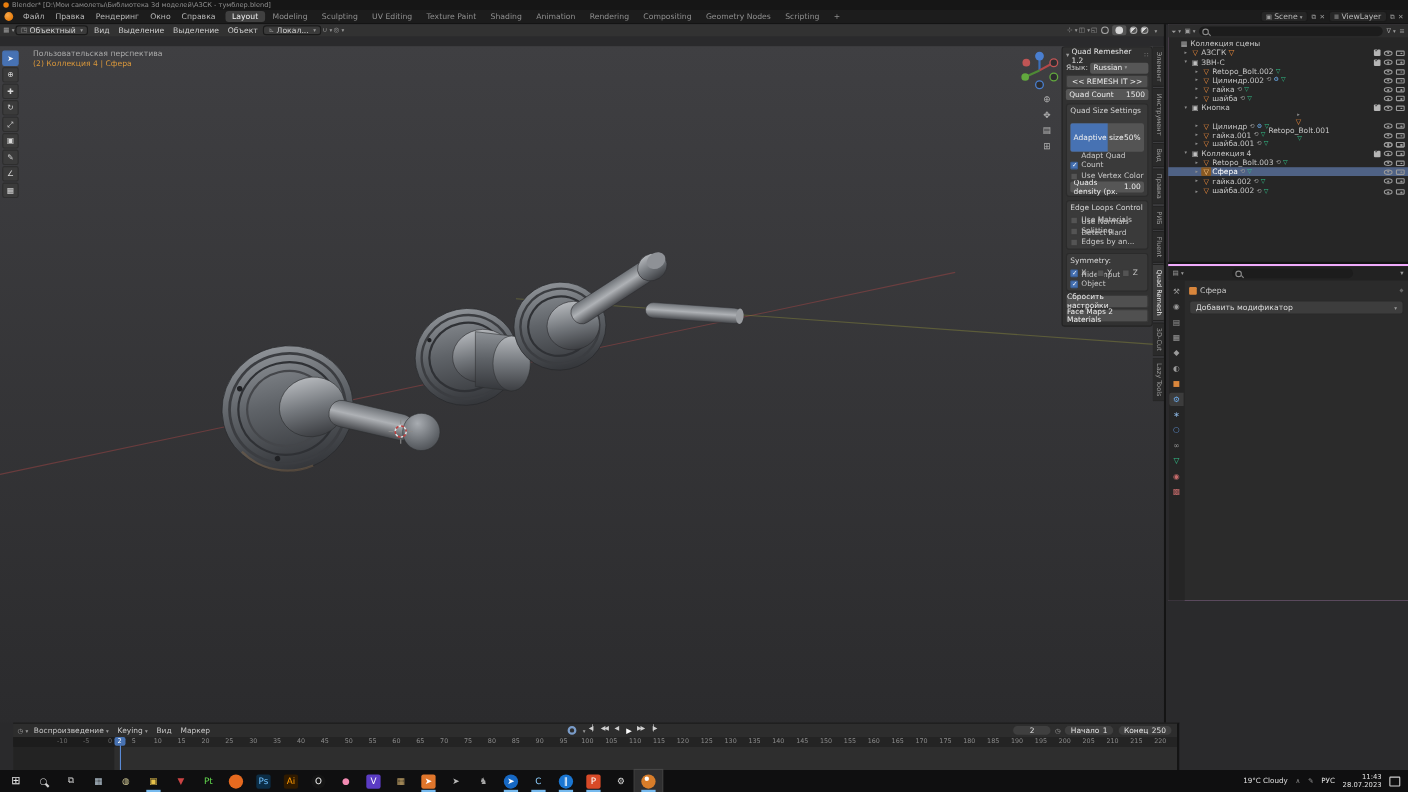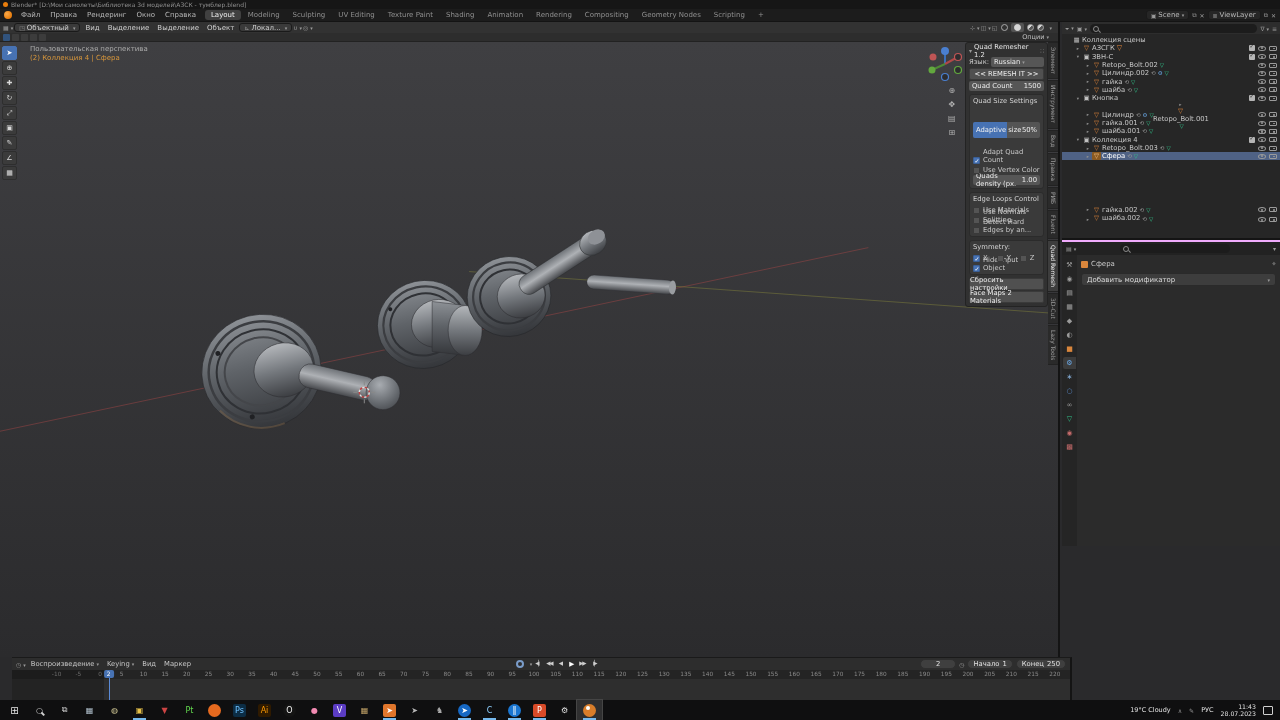--- a/index.html
+++ b/index.html
@@ -50,21 +50,21 @@
 #vicons span{font-size:8px;color:#b5b5b5;text-align:center}
 
 #npanel{position:absolute;left:965px;top:0;width:83px;background:#303030f2;border:1px solid #232323;border-radius:3px;padding:2px 3px;font-size:6.8px;color:#c8c8c8}
 .pr{display:flex;align-items:center;height:11px;gap:2px}
 .pr .lbl{flex:1}
 .pbtn{height:12px;background:#505050;border:1px solid #3a3a3a;border-radius:2px;display:flex;align-items:center;justify-content:center;color:#ececec;margin:1px 0}
 .pfield{height:10px;background:#565656;border-radius:2px;display:flex;align-items:center;padding:0 3px;margin:1px 0;color:#ececec}
 .pfield .val{margin-left:auto}
 .pbox{background:#3a3a3a;border:1px solid #2b2b2b;border-radius:3px;padding:1px 3px 2px;margin:3px 0}
 .pbox .bh{height:10px;display:flex;align-items:center;color:#d4d4d4}
-.slider{position:relative;height:16px;background:#545454;border-radius:2px;margin:16px 0;overflow:hidden;display:flex;align-items:center;padding:0 3px;color:#f0f0f0}
+.slider{position:relative;height:26px;background:#545454;border-radius:2px;margin:6px 0;overflow:hidden;display:flex;align-items:center;padding:0 3px;color:#f0f0f0}
 .slider .fill{position:absolute;left:0;top:0;bottom:0;background:#4772b3}
 .slider span{position:relative}
 .slider .val{margin-left:auto}
 .cbrow{display:flex;align-items:flex-end;gap:3px;height:10px}
 .cb{width:7px;height:7px;background:#545454;border:1px solid #393939;border-radius:1px;position:relative;flex:none}
 .cb.on{background:#4772b3;border-color:#3a5f96}
 .cb.on::after{content:"✓";position:absolute;left:0.5px;top:-1.5px;font-size:6px;color:#fff}
 
 #stabs{position:absolute;left:1048px;top:0;width:12px;display:flex;flex-direction:column;gap:1px}
 #stabs .stab{writing-mode:vertical-rl;font-size:6px;color:#9b9b9b;background:#2a2a2a;border:1px solid #222;border-left:none;border-radius:0 3px 3px 0;padding:4px 0;display:flex;align-items:center;justify-content:center}
@@ -208,30 +208,20 @@
     <span class="mini-ic">◱</span>
     <span class="sphwrap">
       <span class="sph"></span>
       <span class="sphwrap on">
           <span class="sph solid"></span>
         </span>
       <span class="sph mat"></span>
       <span class="sph mat"></span>
       <span class="cv"></span>
     </span>
-  </div>
-  <div id="vts">
-    <span style="display:flex;gap:2px">
-        <span class="ti on"></span>
-        <span class="ti"></span>
-        <span class="ti"></span>
-        <span class="ti"></span>
-        <span class="ti"></span>
-      </span>
-    <span class="opt cv">Опции</span>
   </div>
 
   <div id="canvas">
     <svg id="scene-svg" viewBox="0 0 1060 615" preserveAspectRatio="none">
       <defs>
         <linearGradient id="gm" x1="0" y1="0" x2="0" y2="1">
             <stop offset="0" stop-color="#8d9196"></stop>
             <stop offset=".45" stop-color="#5f6368"></stop>
             <stop offset="1" stop-color="#34363a"></stop>
           </linearGradient>
@@ -662,21 +652,21 @@
 
           <span class="b b-d on"></span>
 
           <span class="rgrp">
 
             <span class="i-eye on"></span>
             <span class="i-cam on"></span>
           </span>
         </div>
 
-        <div class="ol-row" style="padding-left: 22px; margin-top: 45px;">
+        <div class="ol-row" style="padding-left: 22px;">
           <span class="ol-arrow">▸</span>
           <span class="ol-ic oi-obj"></span>
           <span class="ol-lab">гайка.002</span>
           <span class="b b-m1 on"></span>
 
           <span class="b b-d on"></span>
 
           <span class="rgrp">
 
             <span class="i-eye on"></span>

